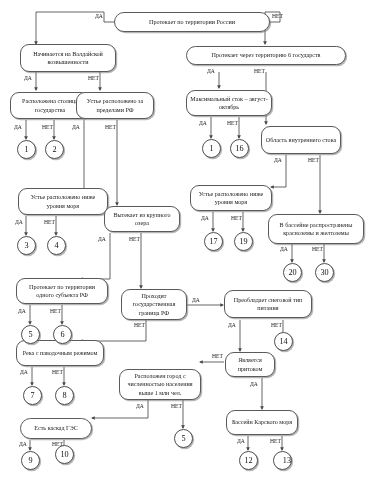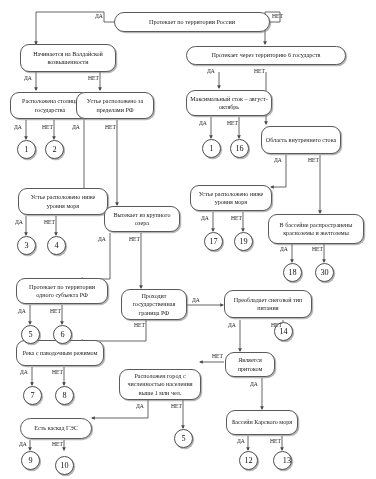--- a/index.html
+++ b/index.html
@@ -244,49 +244,49 @@
   </div>
   <div class="term" style="left:23px; top:386px;">
     <span>7</span>
   </div>
   <div class="term" style="left:55px; top:386px;">
     <span>8</span>
   </div>
   <div class="term" style="left:21px; top:451px;">
     <span>9</span>
   </div>
-  <div class="term" style="left:55px; top:456px;">
+  <div class="term" style="left:55px; top:445px;">
     <span>10</span>
   </div>
   <div class="term" style="left:174px; top:429px;">
     <span>5</span>
   </div>
   <div class="term" style="left:239px; top:451px;text-align:center;">
     <span>12</span>
   </div>
   <div class="term" style="left:273px; top:451px;justify-content:flex-end;">
     <span>13</span>
   </div>
-  <div class="term" style="left:274px; top:322px;">
+  <div class="term" style="left:274px; top:332px;">
     <span>14</span>
   </div>
   <div class="term" style="left:202px; top:139px;">
     <span>1</span>
   </div>
   <div class="term" style="left:230px; top:139px;">
     <span>16</span>
   </div>
   <div class="term" style="left:204px; top:232px;">
     <span>17</span>
   </div>
   <div class="term" style="left:234px; top:232px;">
     <span>19</span>
   </div>
   <div class="term" style="left:283px; top:263px;">
-    <span>18</span>
+    <span>20</span>
   </div>
   <div class="term" style="left:315px; top:263px;">
     <span>30</span>
   </div>
 
   <div class="elabel" style="left:95px; top:13px;">
     <span>ДА</span></div>
   <div class="elabel" style="left:272px; top:13px;">
     <span>НЕТ</span></div>
 

